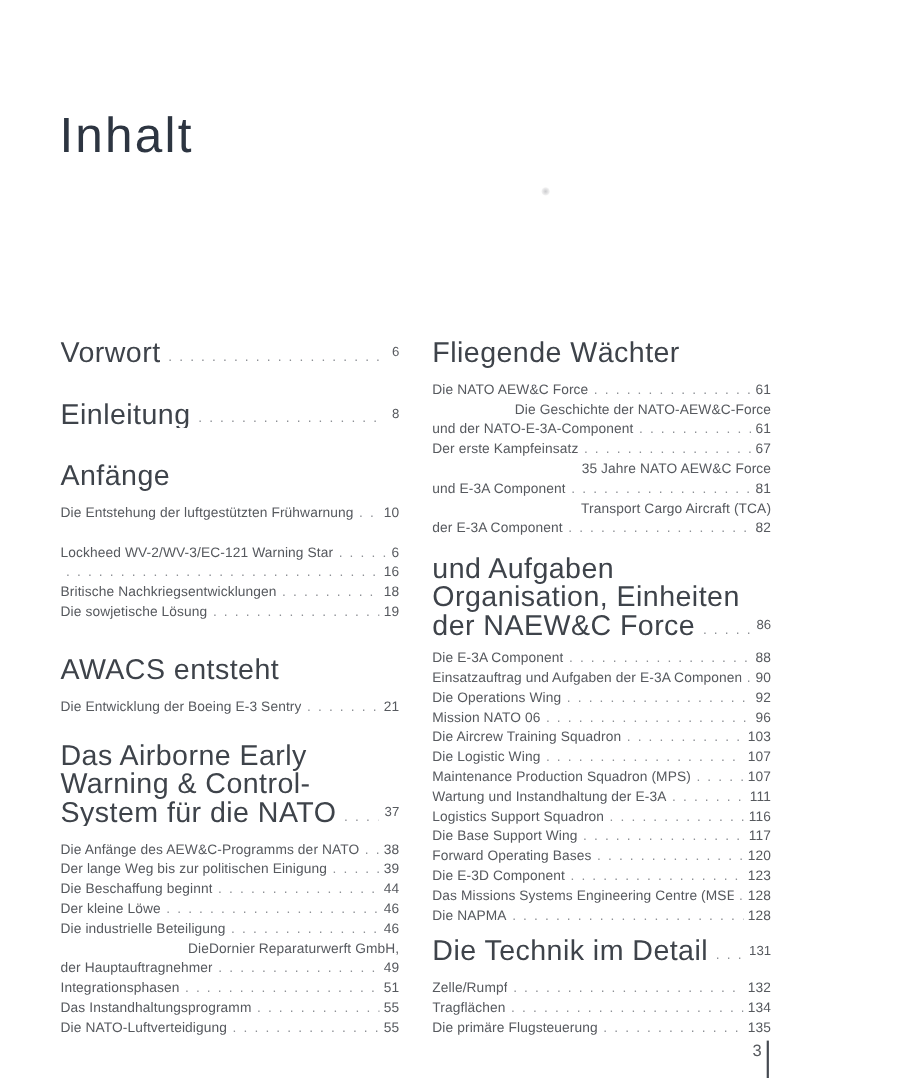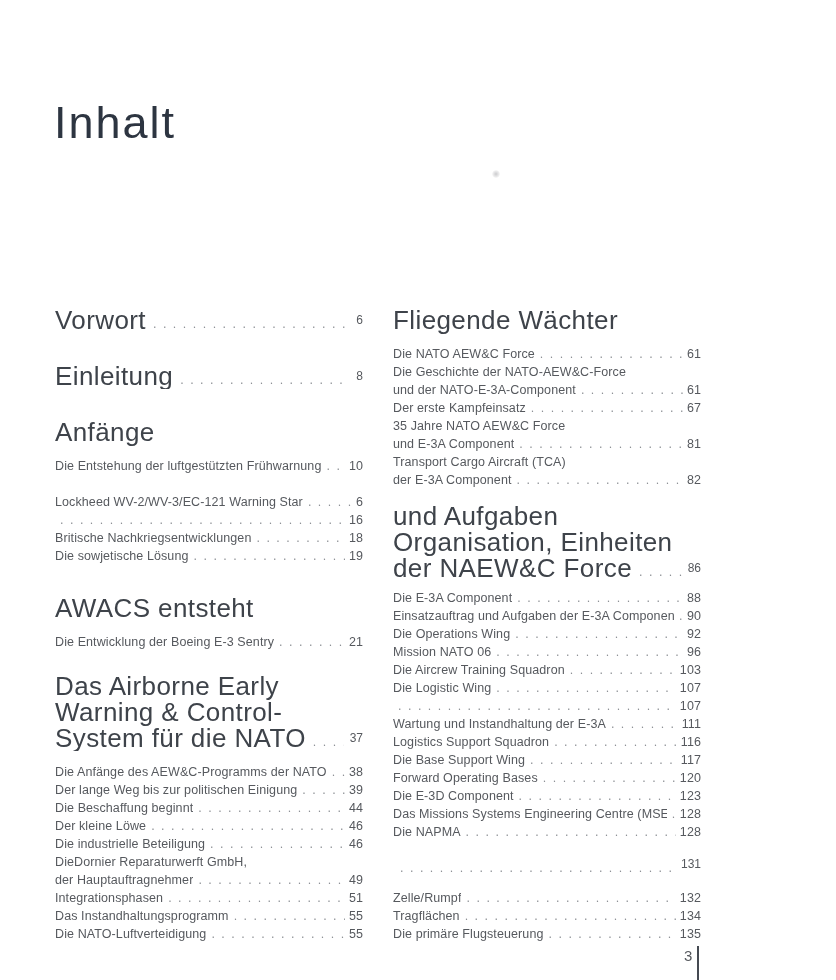--- a/index.html
+++ b/index.html
@@ -44,21 +44,21 @@
   }
   .h-row { display: flex; align-items: flex-end; }
   .h-text { white-space: nowrap; flex: 0 1 auto; overflow: hidden; }
   .h-pg {
     flex: 0 0 auto;
     font-size: 12px; letter-spacing: 0;
     color: var(--body, #56595e);
     margin-left: 4px;
   }
 
-  .entries { margin-top: 12px; }
+  .entries { margin-top: 12px; text-align: right; }
   .col-right .sec:nth-child(2) .entries { margin-top: 8px; }
   .entry.gap { margin-top: 18px; }
 
   .e-row { display: flex; align-items: baseline; }
   .e-line, .e-row {
     font-size: 12.5px; line-height: 18px;
     letter-spacing: 0.1px;
     color: var(--body, #56595e);
   }
   .e-text { white-space: nowrap; flex: 0 1 auto; overflow: hidden; }
@@ -323,20 +323,21 @@
           </div>
           <div class="entry">
             <div class="e-row">
               <span class="e-text">Die Logistic Wing</span>
               <span class="leader">. . . . . . . . . . . . . . . . . . . . . . . . . . . . . . . . . . . . . . . . . . . . . . . . . .</span>
               <span class="e-pg">107</span>
             </div>
           </div>
           <div class="entry">
             <div class="e-row">
+              <span class="e-text">Maintenance Production Squadron (MPS)</span>
               <span class="leader">. . . . . . . . . . . . . . . . . . . . . . . . . . . . . . . . . . . . . . . . . . . . . . . . . .</span>
               <span class="e-pg">107</span>
             </div>
           </div>
           <div class="entry">
             <div class="e-row">
               <span class="e-text">Wartung und Instandhaltung der E-3A</span>
               <span class="leader">. . . . . . . . . . . . . . . . . . . . . . . . . . . . . . . . . . . . . . . . . . . . . . . . . .</span>
               <span class="e-pg">111</span>
             </div>
@@ -380,20 +381,21 @@
             <div class="e-row">
               <span class="e-text">Die NAPMA</span>
               <span class="leader">. . . . . . . . . . . . . . . . . . . . . . . . . . . . . . . . . . . . . . . . . . . . . . . . . .</span>
               <span class="e-pg">128</span>
             </div>
           </div>
         </div>
       </div>
       <div class="sec">
         <div class="h-row">
+          <span class="h-text">Die Technik im Detail</span>
           <span class="leader">. . . . . . . . . . . . . . . . . . . . . . . . . . . . . . . . . . . . . . . . . . . . . . . . . .</span>
           <span class="h-pg">131</span>
         </div>
         <div class="entries">
           <div class="entry">
             <div class="e-row">
               <span class="e-text">Zelle/Rumpf</span>
               <span class="leader">. . . . . . . . . . . . . . . . . . . . . . . . . . . . . . . . . . . . . . . . . . . . . . . . . .</span>
               <span class="e-pg">132</span>
             </div>

